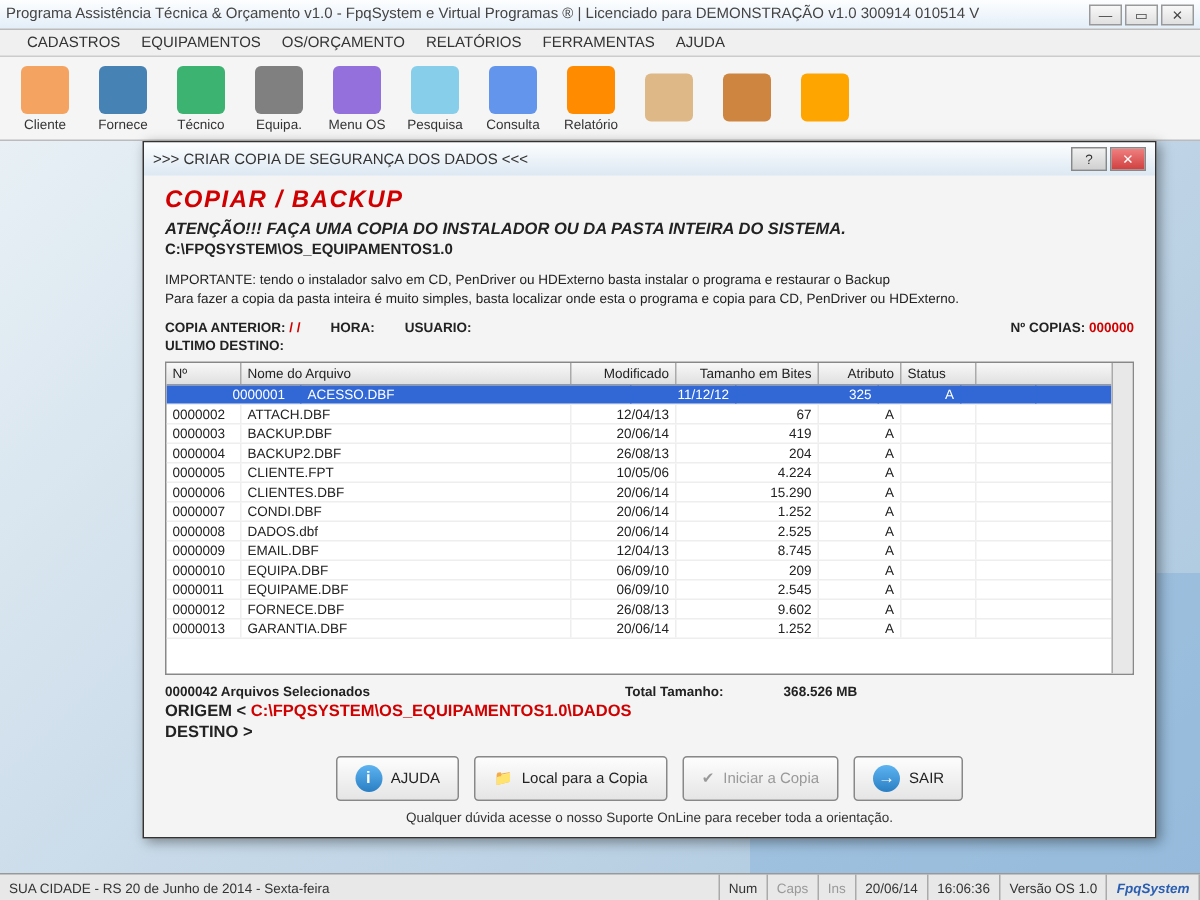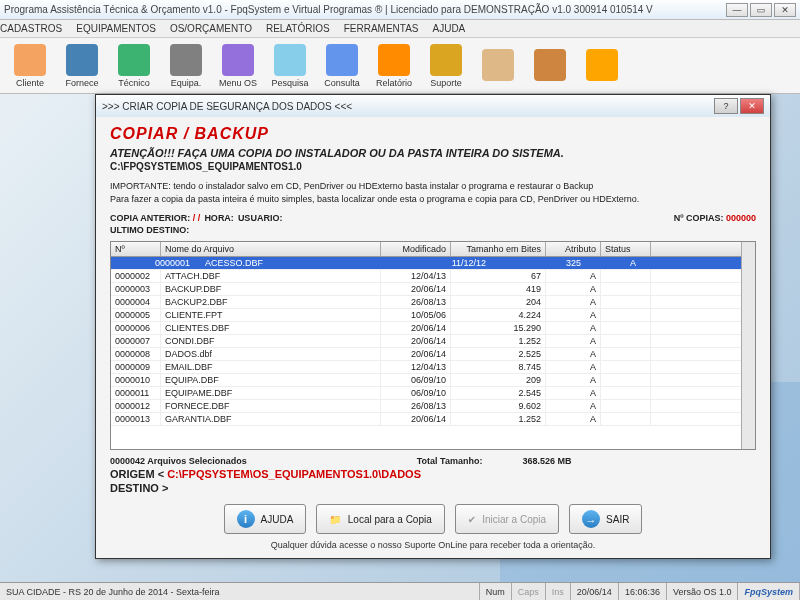--- a/index.html
+++ b/index.html
@@ -3,41 +3,41 @@
 <meta charset="utf-8">
 <style>
 * { margin: 0; padding: 0; box-sizing: border-box; font-family: Tahoma, Arial, sans-serif; }
 body { background: linear-gradient(135deg, #e8f0f5 0%, #c5d8e8 50%, #a8c5dd 100%); width: 800px; height: 600px; overflow: hidden; position: relative; }
 .bg-swoosh { position: absolute; bottom: 0; right: 0; width: 300px; height: 200px; background: #6ba3d6; opacity: 0.3; border-radius: 50% 0 0 0; }
 .main-window { width: 800px; height: 600px; background: #f0f0f0; display: flex; flex-direction: column; }
 .titlebar { background: linear-gradient(#fdfeff, #e3eef8); height: 20px; display: flex; align-items: center; padding: 0 4px; font-size: 10px; color: #444; border-bottom: 1px solid #bbb; }
 .titlebar-text { flex: 1; }
 .win-controls { display: flex; gap: 2px; }
 .win-btn { width: 22px; height: 14px; border: 1px solid #999; background: linear-gradient(#f8f8f8, #e0e0e0); font-size: 9px; display: flex; align-items: center; justify-content: center; cursor: pointer; }
-.menubar { background: #f0f0f0; height: 18px; display: flex; align-items: center; padding: 0 0; font-size: 10px; gap: 14px; border-bottom: 1px solid #ccc; }
+.menubar { background: #f0f0f0; height: 18px; display: flex; align-items: center; padding: 0 18px; font-size: 10px; gap: 14px; border-bottom: 1px solid #ccc; }
 .menubar span { cursor: pointer; color: #333; }
 .toolbar { background: #f5f5f5; height: 56px; display: flex; align-items: center; padding: 0 6px; gap: 4px; border-bottom: 1px solid #bbb; }
 .tool-item { display: flex; flex-direction: column; align-items: center; font-size: 9px; color: #333; width: 48px; cursor: pointer; }
 .tool-icon { width: 32px; height: 32px; border-radius: 4px; margin-bottom: 2px; display: flex; align-items: center; justify-content: center; font-size: 20px; }
 .content { flex: 1; background: linear-gradient(135deg, #e8f0f5 0%, #c5d8e8 50%, #a8c5dd 100%); position: relative; }
 .statusbar { background: #e8e8e8; height: 18px; border-top: 1px solid #999; display: flex; align-items: center; font-size: 9px; color: #333; }
 .statusbar .seg { border-right: 1px solid #aaa; padding: 0 6px; height: 100%; display: flex; align-items: center; }
 .dialog { position: absolute; top: 0; left: 95px; width: 676px; height: 465px; background: #f4f4f4; border: 1px solid #333; box-shadow: 2px 2px 8px rgba(0,0,0,0.4); display: flex; flex-direction: column; }
 .dialog-title { background: linear-gradient(#fdfeff, #dce8f2); height: 22px; display: flex; align-items: center; padding: 0 6px; font-size: 10px; color: #333; }
 .dialog-title-text { flex: 1; }
 .dlg-controls { display: flex; gap: 2px; }
 .dlg-btn { width: 24px; height: 16px; border: 1px solid #888; font-size: 9px; display: flex; align-items: center; justify-content: center; cursor: pointer; }
 .dlg-close { background: linear-gradient(#f08080, #d04040); color: #fff; }
 .dlg-help { background: linear-gradient(#f0f0f0, #d0d0d0); }
 .dialog-body { flex: 1; padding: 8px 14px; font-size: 10px; color: #222; overflow: hidden; display: flex; flex-direction: column; }
 .hdr-red { color: #d00000; font-weight: bold; font-size: 16px; letter-spacing: 1px; font-style: italic; }
 .hdr-black { font-weight: bold; font-size: 11px; margin-top: 4px; font-style: italic; }
 .path-line { font-weight: bold; font-size: 10px; margin-top: 2px; }
 .info-text { font-size: 9px; margin-top: 8px; line-height: 1.4; }
-.meta-row { margin-top: 8px; font-size: 9px; font-weight: bold; display: flex; gap: 4px; }
+.meta-row { margin-top: 8px; font-size: 9px; font-weight: bold; display: flex; gap: 20px; }
 .meta-row .red { color: #d00000; }
 .grid-wrap { margin-top: 6px; border: 1px solid #888; background: #fff; flex: 1; overflow: hidden; display: flex; }
 .grid { flex: 1; }
 .grid-header { display: flex; background: linear-gradient(#f8f8f8, #e0e0e0); font-size: 9px; font-weight: normal; border-bottom: 1px solid #999; }
 .grid-header div { border-right: 1px solid #aaa; padding: 2px 4px; }
 .grid-row { display: flex; font-size: 9px; border-bottom: 1px solid #eee; }
 .grid-row div { padding: 1px 4px; border-right: 1px solid #eee; overflow: hidden; white-space: nowrap; }
 .grid-row.sel { background: #3168d6; color: #fff; padding-left: 40px; }
 .grid-row.sel div { border-right: 1px solid #3168d6; }
 .col-num { width: 50px; }
@@ -103,24 +103,20 @@
       </div>
       <div class="tool-item">
         <div class="tool-icon" style="background: rgb(100, 149, 237);"></div>
         <div>Consulta</div>
       </div>
       <div class="tool-item">
         <div class="tool-icon" style="background: rgb(255, 140, 0);"></div>
         <div>Relatório</div>
       </div>
       <div class="tool-item">
-        <div class="tool-icon" style="background: rgb(218, 165, 32);"></div>
-        <div>Suporte</div>
-      </div>
-      <div class="tool-item">
         <div class="tool-icon" style="background: rgb(222, 184, 135);"></div>
         <div></div>
       </div>
       <div class="tool-item">
         <div class="tool-icon" style="background: rgb(205, 133, 63);"></div>
         <div></div>
       </div>
       <div class="tool-item">
         <div class="tool-icon" style="background: rgb(255, 165, 0);"></div>
         <div></div>

